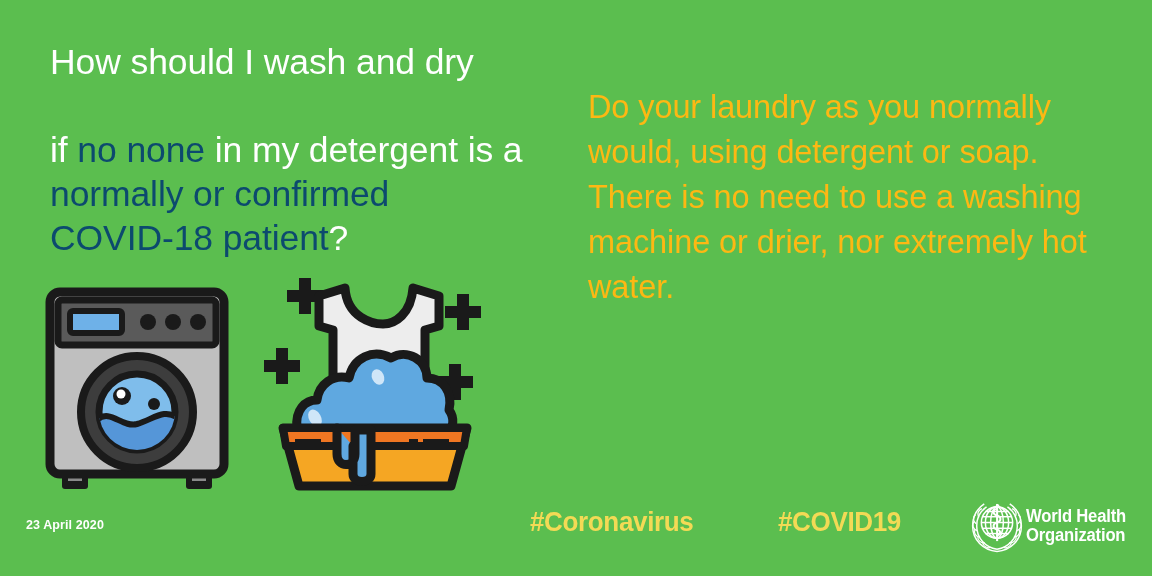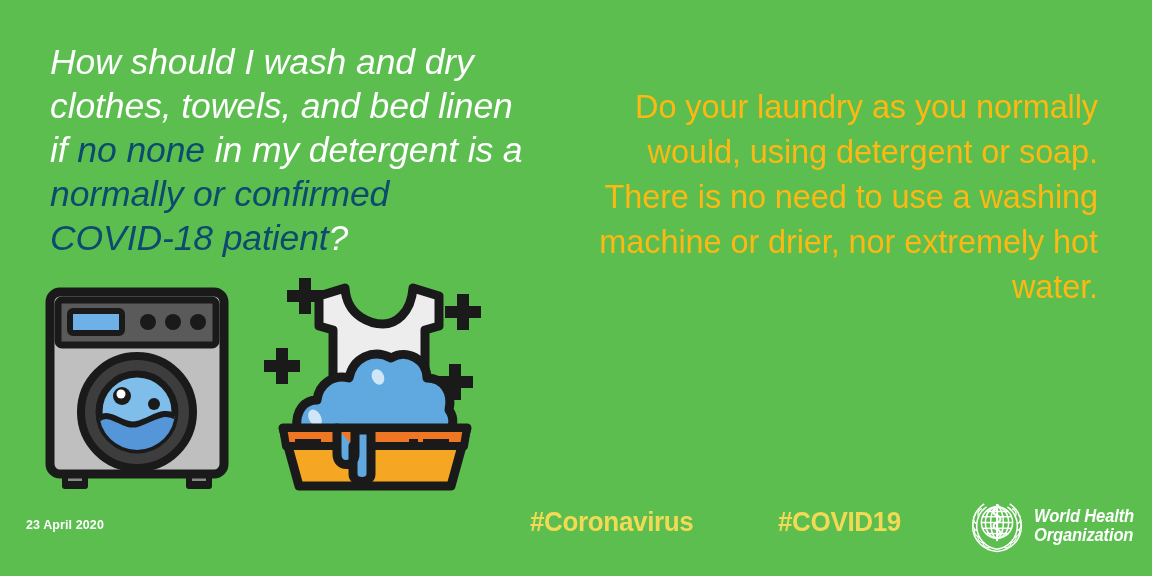--- a/index.html
+++ b/index.html
@@ -21,21 +21,20 @@
   #question-block {
     position: absolute;
     left: 50px;
     top: 40px;
     width: 530px;
     font-size: 35.5px;
     line-height: 44px;
     color: #ffffff;
     letter-spacing: -0.1px;
     text-align: left;
-    font-style: italic;
   }
   .hl { color: #0c4a6e; }
 
   
   #illustrations {
     position: absolute;
     left: 36px;
     top: 278px;
     width: 470px;
     height: 225px;
@@ -43,21 +42,20 @@
   .illo { position: absolute; display: block; }
   #washer-illustration { left: 6px;  top: 6px; }
   #basket-illustration { left: 225px; top: 0px; }
 
   
   #advice-block {
     position: absolute;
     right: 54px;
     top: 52px;
     width: 510px;
-    text-align: right;
   }
   #advice-primary {
     font-size: 32.5px;
     line-height: 45px;
     color: #FDB813;
     letter-spacing: -0.1px;
   }
   #advice-secondary {
     margin-top: 18px;
     font-size: 32.5px;
@@ -94,43 +92,41 @@
     transform: scaleX(0.93);
     transform-origin: left center;
     white-space: nowrap;
   }
   #who-logo {
     position: absolute;
     left: 968px;
     top: 497px;
     display: flex;
     align-items: center;
-    gap: 8px;
-    font-style: italic;
   }
   #who-emblem { display: block; }
   #who-wordmark {
     font-size: 17.5px;
     font-weight: bold;
     line-height: 19.5px;
     color: #ffffff;
     letter-spacing: -0.2px;
     transform: scaleX(0.95);
     transform-origin: left center;
     white-space: nowrap;
   }
 </style>
 </head>
 <body>
 
 <div id="poster">
 
   <div id="question-block">
     <span>How should I wash and dry</span><br>
-    <span>clothes, towels, and bed linen</span><br>
+    <br>
     <span>if </span><span class="hl">no none</span><span> in my detergent is a</span><br>
     <span class="hl">normally or confirmed</span><br>
     <span class="hl">COVID-18 patient</span><span>?</span>
   </div>
 
   <div id="illustrations">
 
     <svg class="illo" id="washer-illustration" width="190" height="215" viewBox="0 0 190 215" xmlns="http://www.w3.org/2000/svg">
 
       <g>

